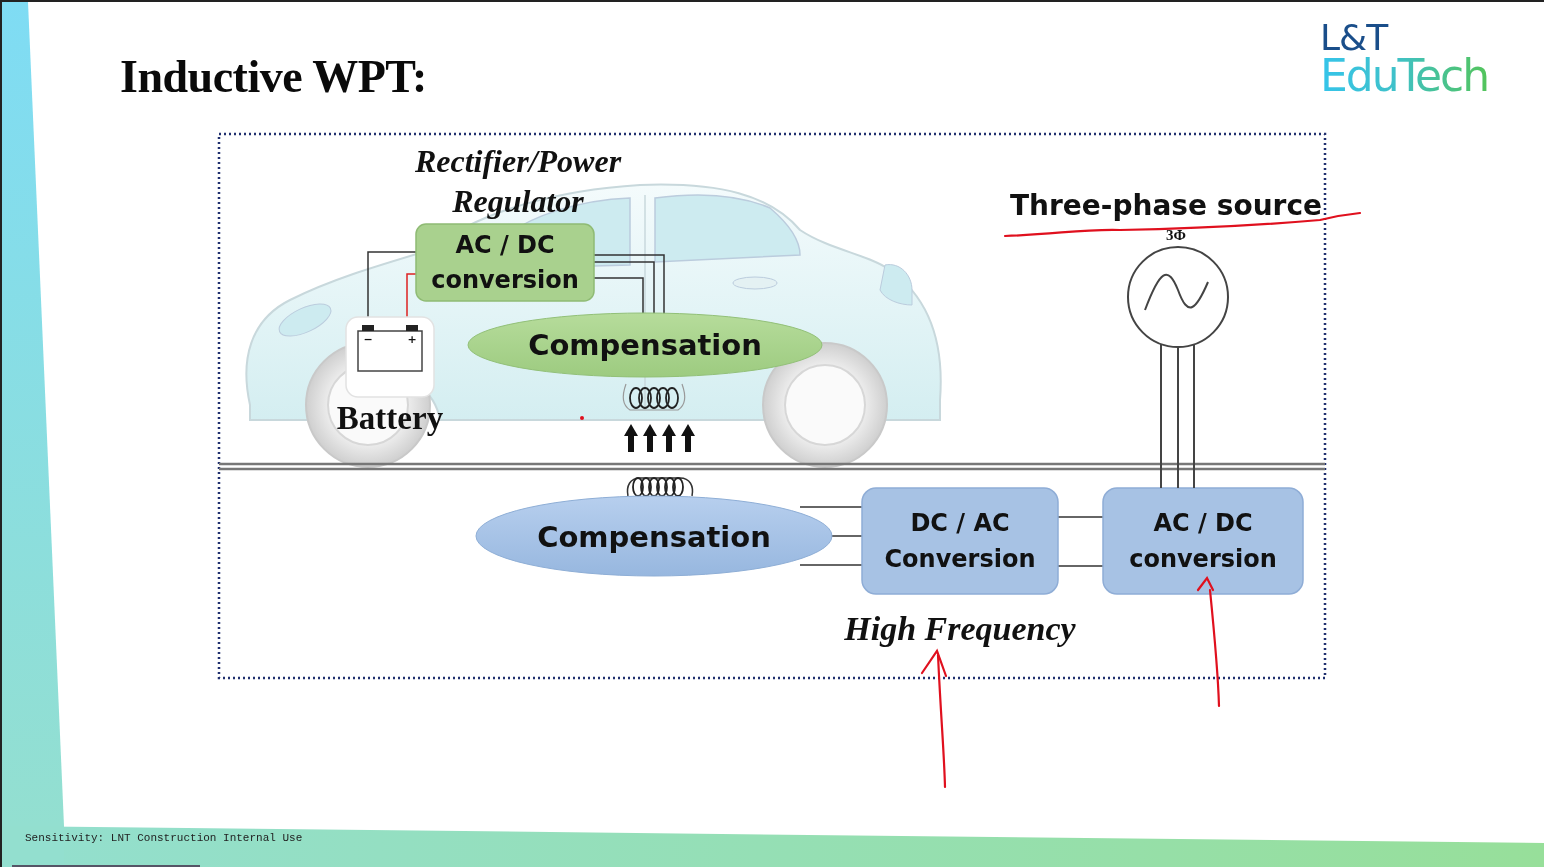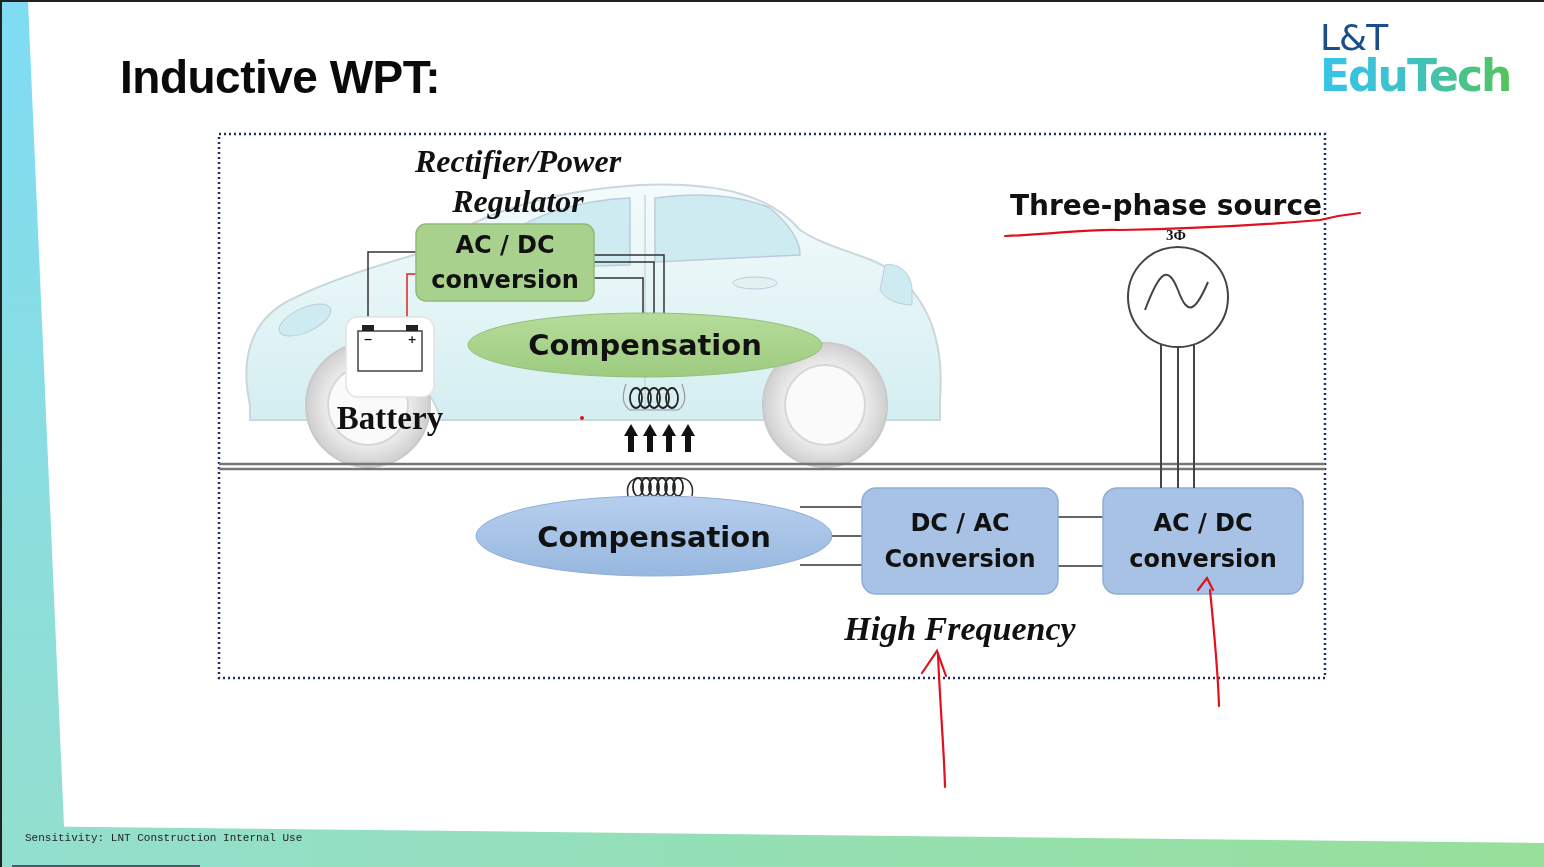--- a/index.html
+++ b/index.html
@@ -6,27 +6,27 @@
     body {
       width: 1544px; height: 867px; position: relative; overflow: hidden;
       background: #ffffff;
       font-family: "DejaVu Sans", sans-serif;
     }
     .frame-top { position: absolute; left: 0; top: 0; width: 1544px; height: 2px; background: #222; }
     .frame-left { position: absolute; left: 0; top: 0; width: 2px; height: 867px; background: #222; }
     .side-band { position: absolute; left: 0; top: 0; width: 1544px; height: 867px; }
     .title {
       position: absolute; left: 120px; top: 50px;
-      font-family: Liberation Sans, sans-serif; font-weight: bold; font-size: 46px; color: #0a0a0a;
+      font-family: Liberation Serif, serif; font-weight: bold; font-size: 46px; color: #0a0a0a;
       letter-spacing: -0.5px;
     }
     .logo { position: absolute; left: 1320px; top: 20px; line-height: 1; }
     .logo-lt { font-family: "DejaVu Sans", sans-serif; font-weight: normal; font-size: 36px; color: #1a4e8a; letter-spacing: -1px; }
     .logo-edu {
-      font-family: "DejaVu Sans", sans-serif; font-weight: bold; font-size: 44px; letter-spacing: -2px;
+      font-family: "DejaVu Sans", sans-serif; font-weight: normal; font-size: 44px; letter-spacing: -2px;
       background: linear-gradient(90deg, #35c4ea 0%, #3fc1c9 45%, #53c45a 100%);
       -webkit-background-clip: text; background-clip: text; color: transparent;
       margin-top: -2px;
     }
     .footer-text {
       position: absolute; left: 25px; top: 832px; font-size: 11px; color: #222;
       font-family: Liberation Mono, monospace;
     }
     .diagram { position: absolute; left: 0; top: 0; width: 1544px; height: 867px; }
     .serif-i { font-family: "Liberation Serif", "DejaVu Serif", serif; font-style: italic; font-weight: bold; fill: #111; }

